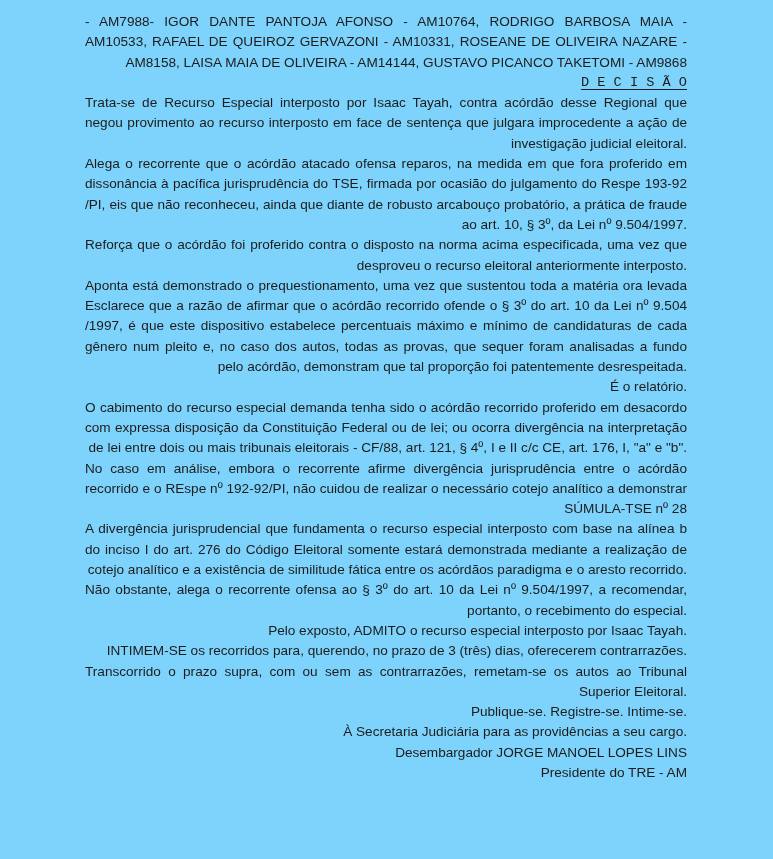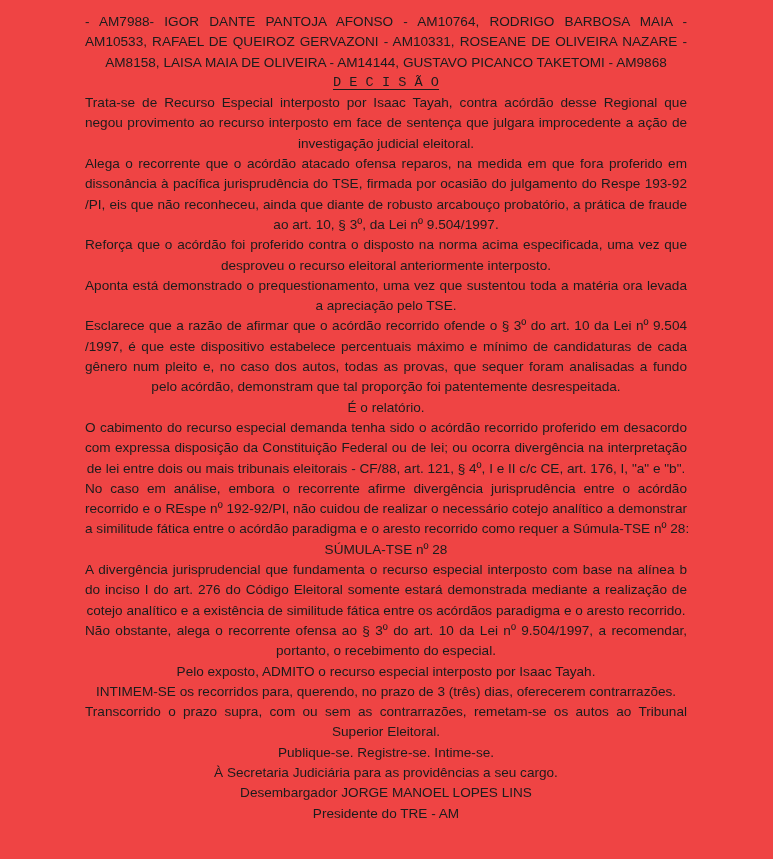--- a/index.html
+++ b/index.html
@@ -10,36 +10,36 @@
     width: 773px;
     height: 859px;
     background: #ffffff;
     overflow: hidden;
     font-family: "Liberation Sans", "DejaVu Sans", sans-serif;
   }
   .page {
     position: relative;
     width: 773px;
     height: 859px;
-    background: #ef4444;
+    background: #7dd3fc;
   }
   .textblock {
     position: absolute;
     left: 85px;
     top: 12px;
     width: 602px;
     color: #1c1c1c;
     font-size: 13.6px;
     -webkit-font-smoothing: antialiased;
   }
   .line {
     height: 20.3px;
     line-height: 20.3px;
     white-space: nowrap;
-    text-align: center;
+    text-align: right;
   }
   .line.just {
     text-align: justify;
     text-align-last: justify;
     text-justify: inter-word;
   }
   .line.und {
     text-decoration: underline;
     text-decoration-thickness: 1.4px;
     text-underline-offset: 3px;
@@ -58,32 +58,30 @@
       <div class="line just">Trata-se de Recurso Especial interposto por Isaac Tayah, contra acórdão desse Regional que</div>
       <div class="line just">negou provimento ao recurso interposto em face de sentença que julgara improcedente a ação de</div>
       <div class="line">investigação judicial eleitoral.</div>
       <div class="line just">Alega o recorrente que o acórdão atacado ofensa reparos, na medida em que fora proferido em</div>
       <div class="line just">dissonância à pacífica jurisprudência do TSE, firmada por ocasião do julgamento do Respe 193-92</div>
       <div class="line just">/PI, eis que não reconheceu, ainda que diante de robusto arcabouço probatório, a prática de fraude</div>
       <div class="line">ao art. 10, § 3º, da Lei nº 9.504/1997.</div>
       <div class="line just">Reforça que o acórdão foi proferido contra o disposto na norma acima especificada, uma vez que</div>
       <div class="line">desproveu o recurso eleitoral anteriormente interposto.</div>
       <div class="line just">Aponta está demonstrado o prequestionamento, uma vez que sustentou toda a matéria ora levada</div>
-      <div class="line">a apreciação pelo TSE.</div>
       <div class="line just">Esclarece que a razão de afirmar que o acórdão recorrido ofende o § 3º do art. 10 da Lei nº 9.504</div>
       <div class="line just">/1997, é que este dispositivo estabelece percentuais máximo e mínimo de candidaturas de cada</div>
       <div class="line just">gênero num pleito e, no caso dos autos, todas as provas, que sequer foram analisadas a fundo</div>
       <div class="line">pelo acórdão, demonstram que tal proporção foi patentemente desrespeitada.</div>
       <div class="line">É o relatório.</div>
       <div class="line just">O cabimento do recurso especial demanda tenha sido o acórdão recorrido proferido em desacordo</div>
       <div class="line just">com expressa disposição da Constituição Federal ou de lei; ou ocorra divergência na interpretação</div>
       <div class="line">de lei entre dois ou mais tribunais eleitorais - CF/88, art. 121, § 4º, I e II c/c CE, art. 176, I, "a" e "b".</div>
       <div class="line just">No caso em análise, embora o recorrente afirme divergência jurisprudência entre o acórdão</div>
       <div class="line just">recorrido e o REspe nº 192-92/PI, não cuidou de realizar o necessário cotejo analítico a demonstrar</div>
-      <div class="line just">a similitude fática entre o acórdão paradigma e o aresto recorrido como requer a Súmula-TSE nº 28:</div>
       <div class="line">SÚMULA-TSE nº 28</div>
       <div class="line just">A divergência jurisprudencial que fundamenta o recurso especial interposto com base na alínea b</div>
       <div class="line just">do inciso I do art. 276 do Código Eleitoral somente estará demonstrada mediante a realização de</div>
       <div class="line">cotejo analítico e a existência de similitude fática entre os acórdãos paradigma e o aresto recorrido.</div>
       <div class="line just">Não obstante, alega o recorrente ofensa ao § 3º do art. 10 da Lei nº 9.504/1997, a recomendar,</div>
       <div class="line">portanto, o recebimento do especial.</div>
       <div class="line">Pelo exposto, ADMITO o recurso especial interposto por Isaac Tayah.</div>
       <div class="line">INTIMEM-SE os recorridos para, querendo, no prazo de 3 (três) dias, oferecerem contrarrazões.</div>
       <div class="line just">Transcorrido o prazo supra, com ou sem as contrarrazões, remetam-se os autos ao Tribunal</div>
       <div class="line">Superior Eleitoral.</div>

